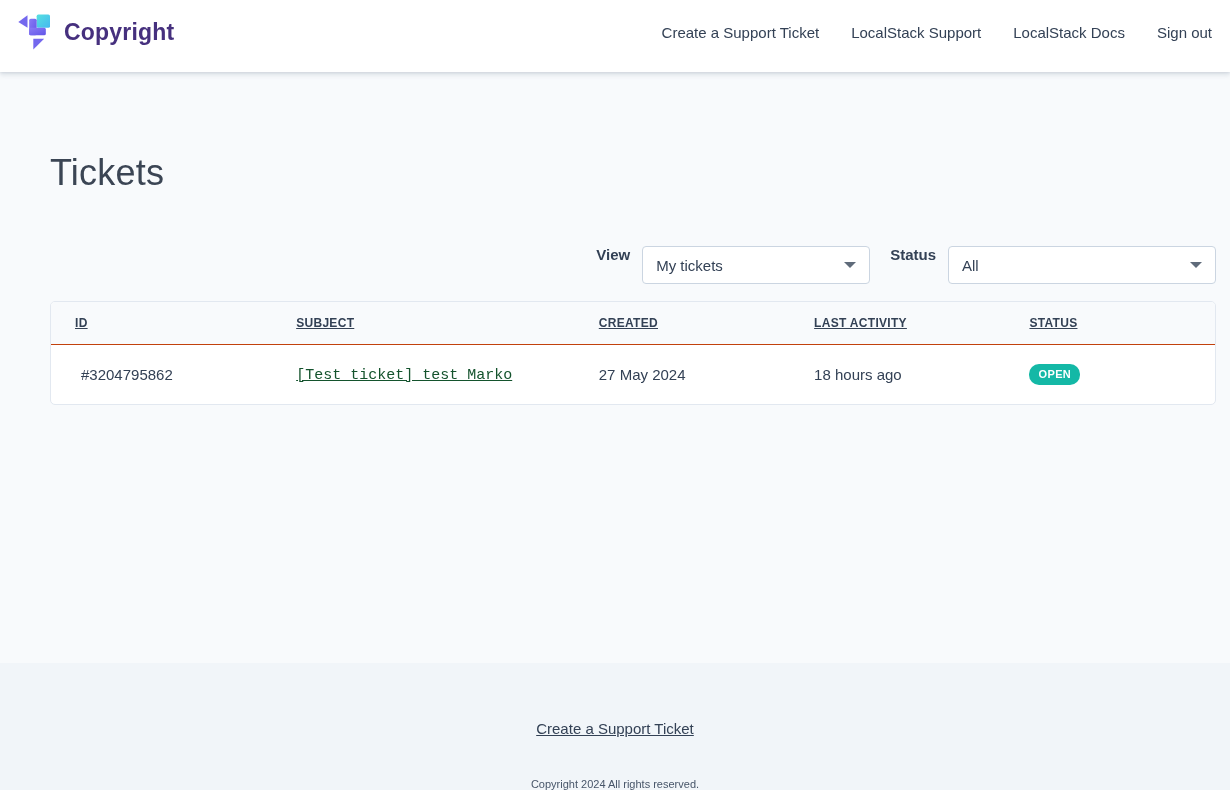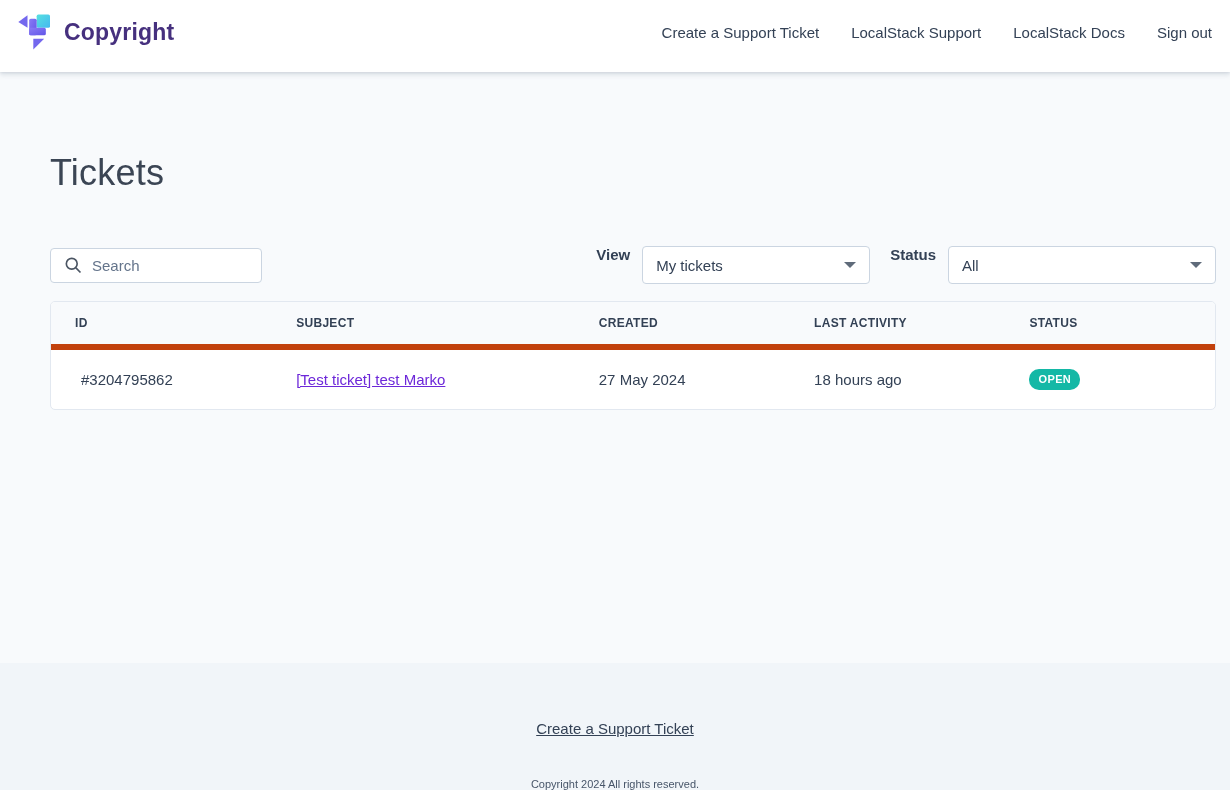--- a/index.html
+++ b/index.html
@@ -117,33 +117,34 @@
   }
   table { width: 100%; border-collapse: collapse; }
   thead tr { background: #f8fafc; }
   th {
     text-align: left;
     font-size: 12px;
     font-weight: bold;
     color: #334155;
     letter-spacing: 0.3px;
     padding: 14px 24px;
-    border-bottom: 6px solid #c2410c;
+    border-bottom: 1px solid #c2410c;
     white-space: nowrap;
+    text-decoration: underline;
   }
   td {
     text-align: left;
     font-size: 15px;
     color: #334155;
     padding: 19px 24px;
     vertical-align: middle;
     white-space: nowrap;
   }
   td.id-cell { padding-left: 30px; }
-  .subject-link { color: #6d28d9; text-decoration: underline; cursor: pointer; }
+  .subject-link { color: #14532d; text-decoration: underline; cursor: pointer; font-family: Liberation Mono, monospace; }
   .status-badge {
     display: inline-block;
     background: #14b8a6;
     color: #ffffff;
     font-size: 11px;
     font-weight: bold;
     letter-spacing: 0.4px;
     padding: 4px 9px;
     border-radius: 10px;
     line-height: 1.2;
@@ -201,29 +202,20 @@
     <a class="nav-link">LocalStack Support</a>
     <a class="nav-link">LocalStack Docs</a>
     <a class="nav-link">Sign out</a>
   </nav>
 </header>
 
 <main class="main-area">
   <h1 class="page-title">Tickets</h1>
 
   <div class="controls-row">
-    <div class="search-box">
-      <span style="display:flex;">
-        <svg width="20" height="20" viewBox="0 0 24 24" fill="none" stroke="#4b5563" stroke-width="2">
-          <circle cx="10.5" cy="10.5" r="6.5"></circle>
-          <line x1="15.5" y1="15.5" x2="21" y2="21"></line>
-        </svg>
-      </span>
-      <input class="search-input" type="text" placeholder="Search" style="">
-    </div>
 
     <div class="filters">
       <span class="filter-label">View</span>
       <div class="select-box select-view">
         <span class="select-value">My tickets</span>
         <span class="caret"></span>
       </div>
 
       <span class="filter-label">Status</span>
       <div class="select-box select-status">

